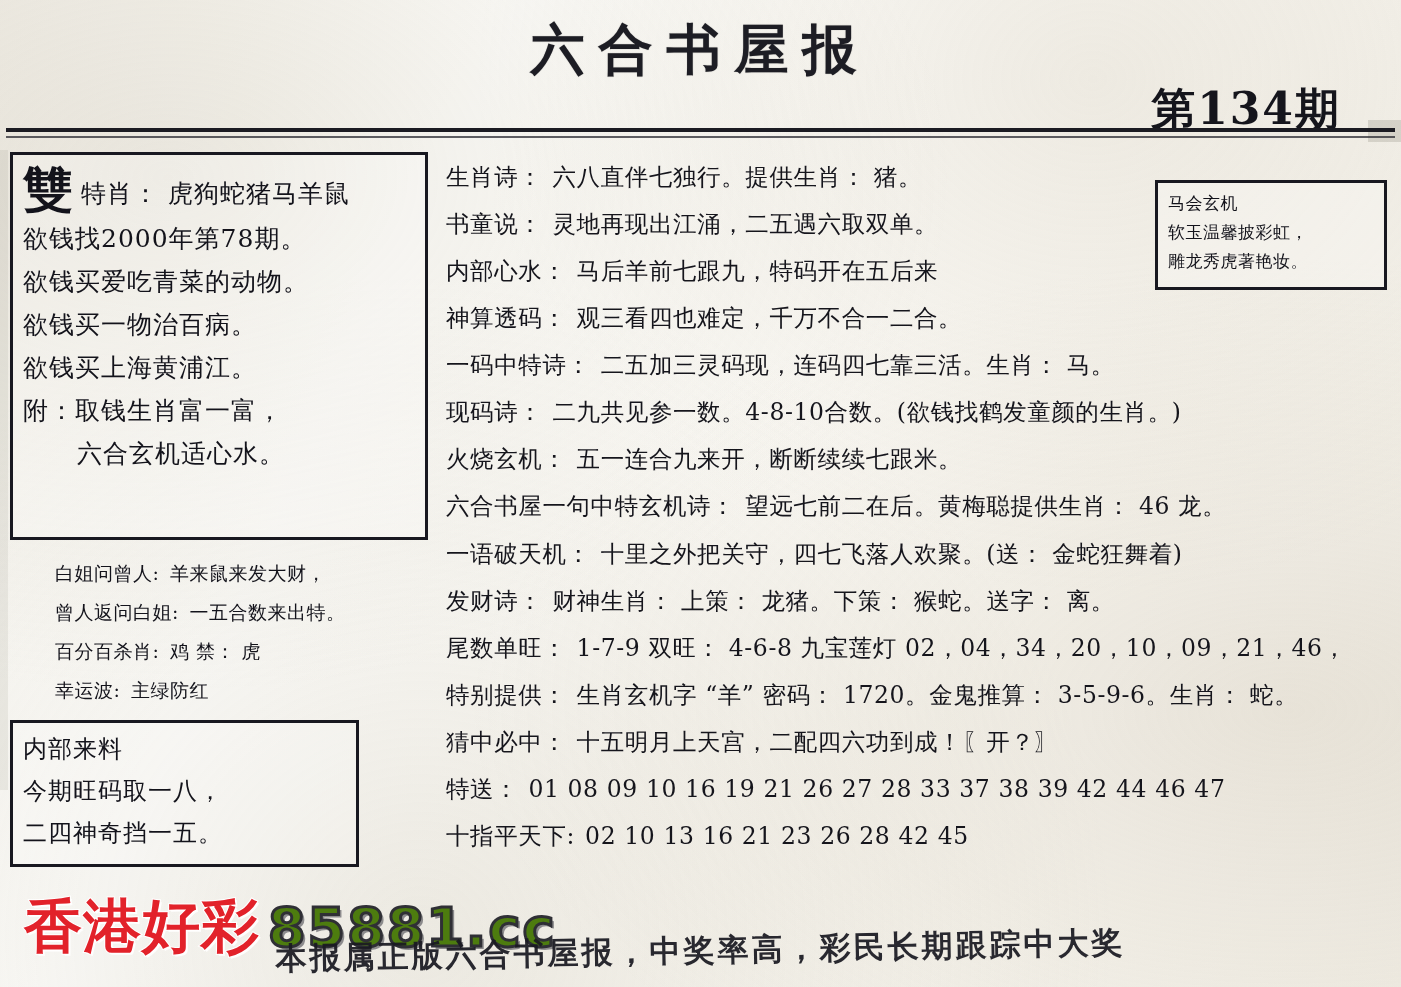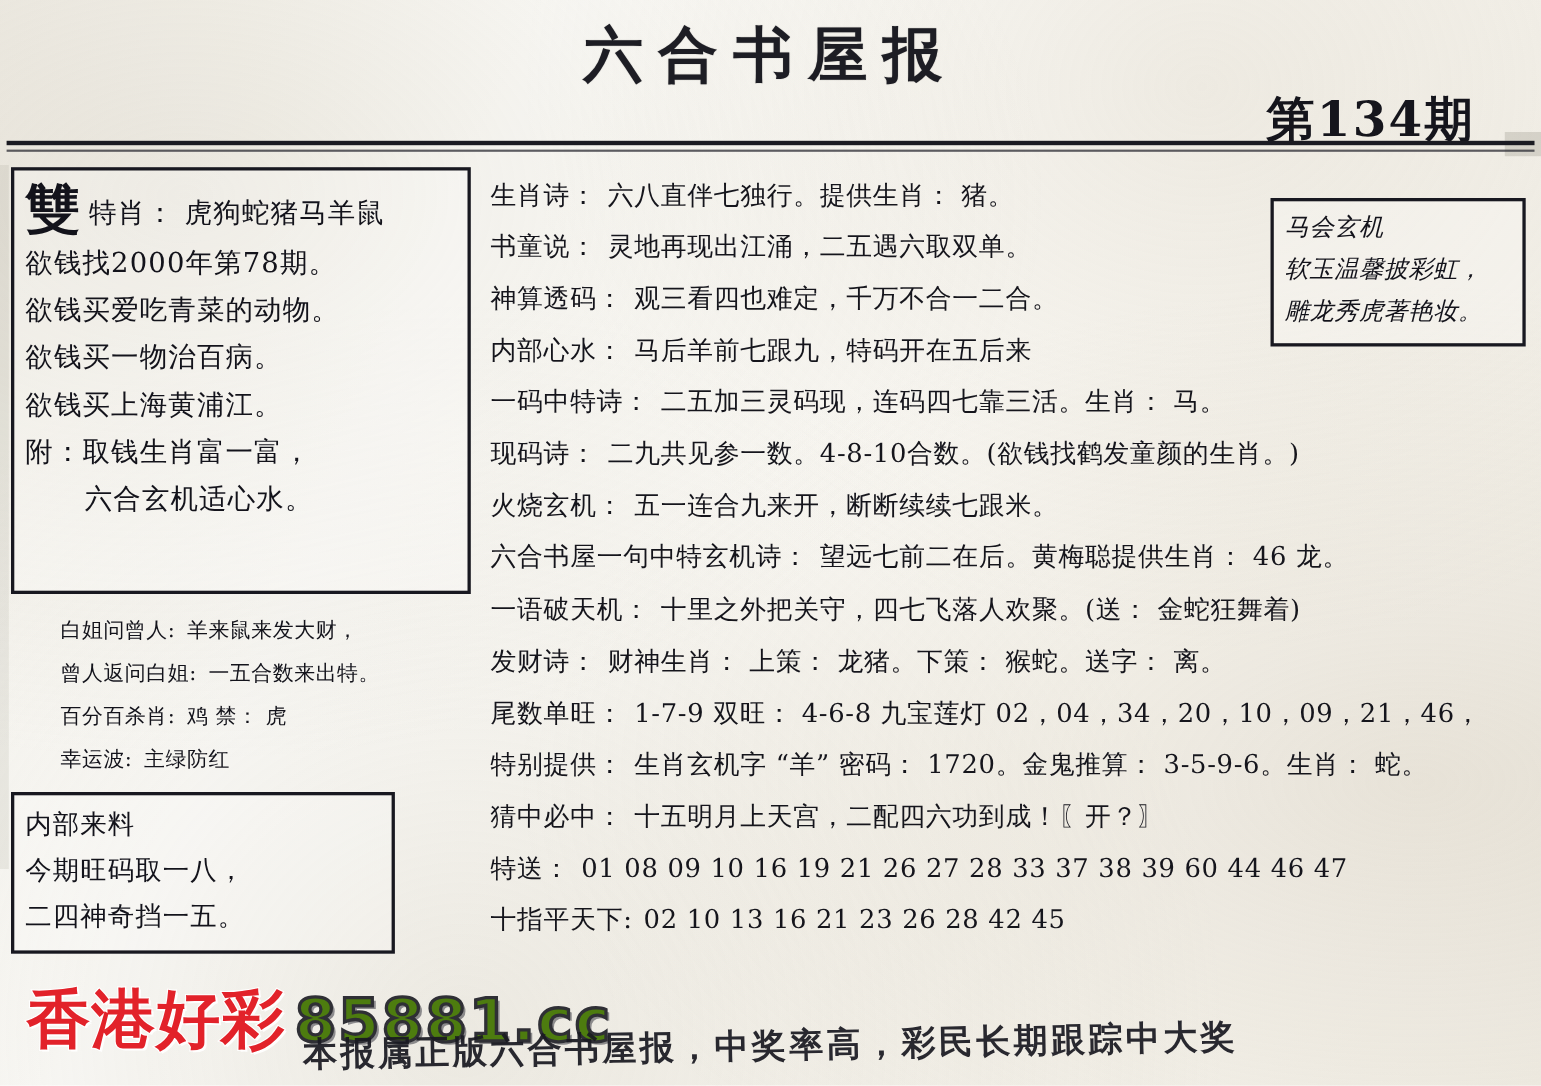--- a/index.html
+++ b/index.html
@@ -169,25 +169,24 @@
     position: absolute;
     left: 1155px;
     top: 180px;
     width: 232px;
     border: 3px solid #181820;
     padding: 6px 8px 10px 10px;
     box-sizing: border-box;
     background: rgba(255,255,255,0.25);
   }
   .side-box .ln {
-    font-size: 22px;
+    font-size: 17px;
     line-height: 1.72;
     letter-spacing: .5px;
     white-space: nowrap;
-    font-style: italic;
   }
 
   
   .watermark {
     position: absolute;
     left: 24px;
     top: 884px;
     width: 900px;
     height: 86px;
     display: flex;
@@ -297,28 +296,28 @@
 <div class="main-col">
   <div class="row">
     <span class="lbl">生肖诗：</span>
     <span>六八直伴七独行。提供生肖： 猪。</span>
   </div>
   <div class="row">
     <span class="lbl">书童说：</span>
     <span>灵地再现出江涌，二五遇六取双单。</span>
   </div>
   <div class="row">
+    <span class="lbl">内部心水：</span>
+    <span>马后羊前七跟九，特码开在五后来</span>
+  </div>
+  <div class="row">
     <span class="lbl">神算透码：</span>
     <span>观三看四也难定，千万不合一二合。</span>
   </div>
   <div class="row">
-    <span class="lbl">内部心水：</span>
-    <span>马后羊前七跟九，特码开在五后来</span>
-  </div>
-  <div class="row">
     <span class="lbl">一码中特诗：</span>
     <span>二五加三灵码现，连码四七靠三活。生肖： 马。</span>
   </div>
   <div class="row">
     <span class="lbl">现码诗：</span>
     <span>二九共见参一数。4-8-10合数。(欲钱找鹤发童颜的生肖。)</span>
   </div>
   <div class="row">
     <span class="lbl">火烧玄机：</span>
     <span>五一连合九来开，断断续续七跟米。</span>
@@ -342,21 +341,21 @@
   <div class="row">
     <span class="lbl">特别提供：</span>
     <span>生肖玄机字 “羊” 密码： 1720。金鬼推算： 3-5-9-6。生肖： 蛇。</span>
   </div>
   <div class="row">
     <span class="lbl">猜中必中：</span>
     <span>十五明月上天宫，二配四六功到成！〖开？〗</span>
   </div>
   <div class="row">
     <span class="lbl">特送：</span>
-    <span>01 08 09 10 16 19 21 26 27 28 33 37 38 39 60 44 46 47</span>
+    <span>01 08 09 10 16 19 21 26 27 28 33 37 38 39 42 44 46 47</span>
   </div>
   <div class="row">
     <span class="lbl">十指平天下:</span>
     <span>02 10 13 16 21 23 26 28 42 45</span>
   </div>
 </div>
 
 <div class="watermark">
   <span class="wm-cn">香港好彩</span>
   <span class="wm-num">85881.cc</span>

